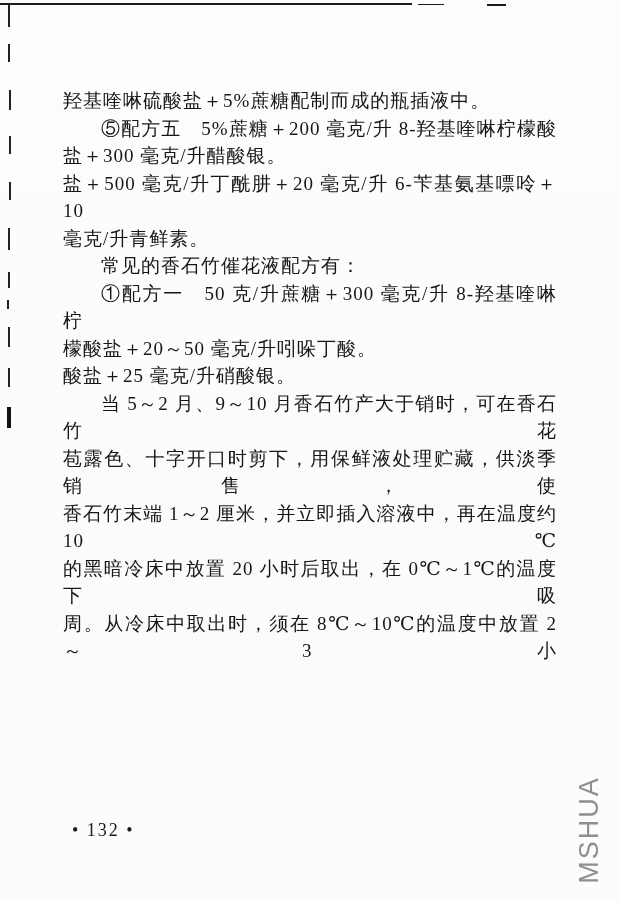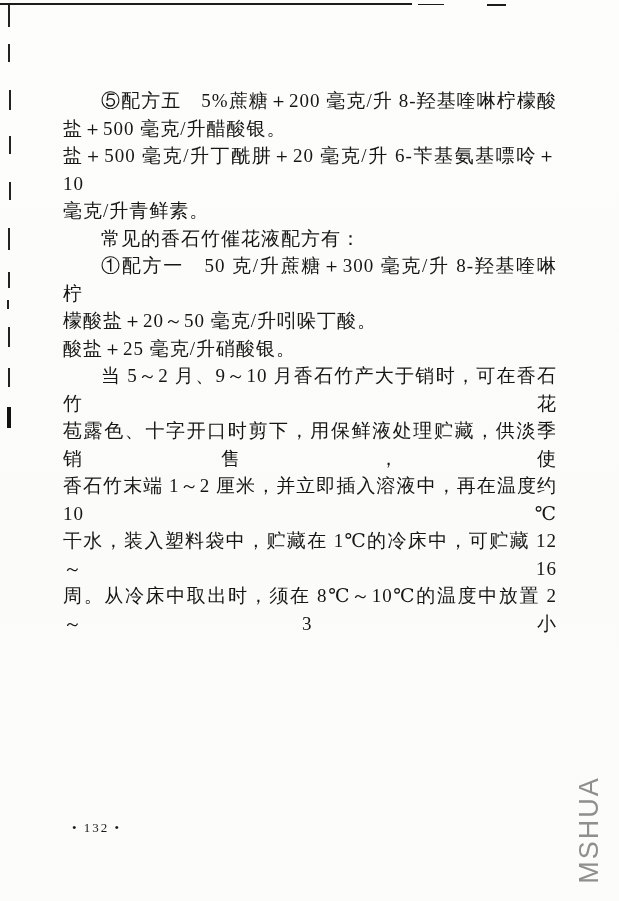--- a/index.html
+++ b/index.html
@@ -24,21 +24,21 @@
     position:absolute;left:63px;top:87px;width:494px;
     font-size:19px;line-height:27.5px;letter-spacing:1px;
     color:#161616;
   }
   .line{text-align:justify;text-align-last:justify;white-space:normal;}
   .line.end{text-align-last:left;}
   .line.indent{text-indent:2em;}
 
   .page-number{
     position:absolute;left:72px;top:820px;
-    font-size:13px;letter-spacing:2px;color:#1a1a1a;
+    font-size:18px;letter-spacing:2px;color:#1a1a1a;
   }
 
   .watermark{
     position:absolute;left:534px;top:812px;width:110px;height:36px;
     transform:rotate(-90deg);
     font-family:"Liberation Sans","DejaVu Sans",sans-serif;
     font-size:27px;letter-spacing:2px;color:#8f8f8f;
     text-align:center;line-height:36px;
   }
 </style>
@@ -57,31 +57,32 @@
 <div class="vtick" style="left:9px;top:136px;height:18px;"></div>
 <div class="vtick" style="left:9px;top:182px;height:18px;"></div>
 <div class="vtick" style="left:8px;top:228px;height:22px;"></div>
 <div class="vtick" style="left:8px;top:272px;height:16px;"></div>
 <div class="vtick" style="left:7px;top:300px;height:9px;"></div>
 <div class="vtick" style="left:8px;top:327px;height:20px;"></div>
 <div class="vtick" style="left:8px;top:368px;height:19px;"></div>
 <div class="vtick thick" style="left:7px;top:407px;height:21px;"></div>
 
 <div class="text-block">
+  <div class="line end">羟基喹啉硫酸盐＋5%蔗糖配制而成的瓶插液中。</div>
   <div class="line indent">⑤配方五　5%蔗糖＋200 毫克/升 8-羟基喹啉柠檬酸</div>
-  <div class="line end">盐＋500 毫克/升醋酸银。</div>
+  <div class="line end">盐＋300 毫克/升醋酸银。</div>
   <div class="line">盐＋500 毫克/升丁酰肼＋20 毫克/升 6-苄基氨基嘌呤＋10</div>
   <div class="line end">毫克/升青鲜素。</div>
   <div class="line indent end">常见的香石竹催花液配方有：</div>
   <div class="line indent">①配方一　50 克/升蔗糖＋300 毫克/升 8-羟基喹啉柠</div>
   <div class="line end">檬酸盐＋20～50 毫克/升吲哚丁酸。</div>
   <div class="line end">酸盐＋25 毫克/升硝酸银。</div>
   <div class="line indent">当 5～2 月、9～10 月香石竹产大于销时，可在香石竹花</div>
   <div class="line">苞露色、十字开口时剪下，用保鲜液处理贮藏，供淡季销售，使</div>
   <div class="line">香石竹末端 1～2 厘米，并立即插入溶液中，再在温度约 10℃</div>
-  <div class="line">干水，装入塑料袋中，贮藏在 1℃的冷床中，可贮藏 12～16</div>
+  <div class="line">的黑暗冷床中放置 20 小时后取出，在 0℃～1℃的温度下吸</div>
   <div class="line">周。从冷床中取出时，须在 8℃～10℃的温度中放置 2～3 小</div>
 
 </div>
 
 <div class="page-number">• 132 •</div>
 
 <div class="watermark">MSHUA</div>
 
 </body></html>

